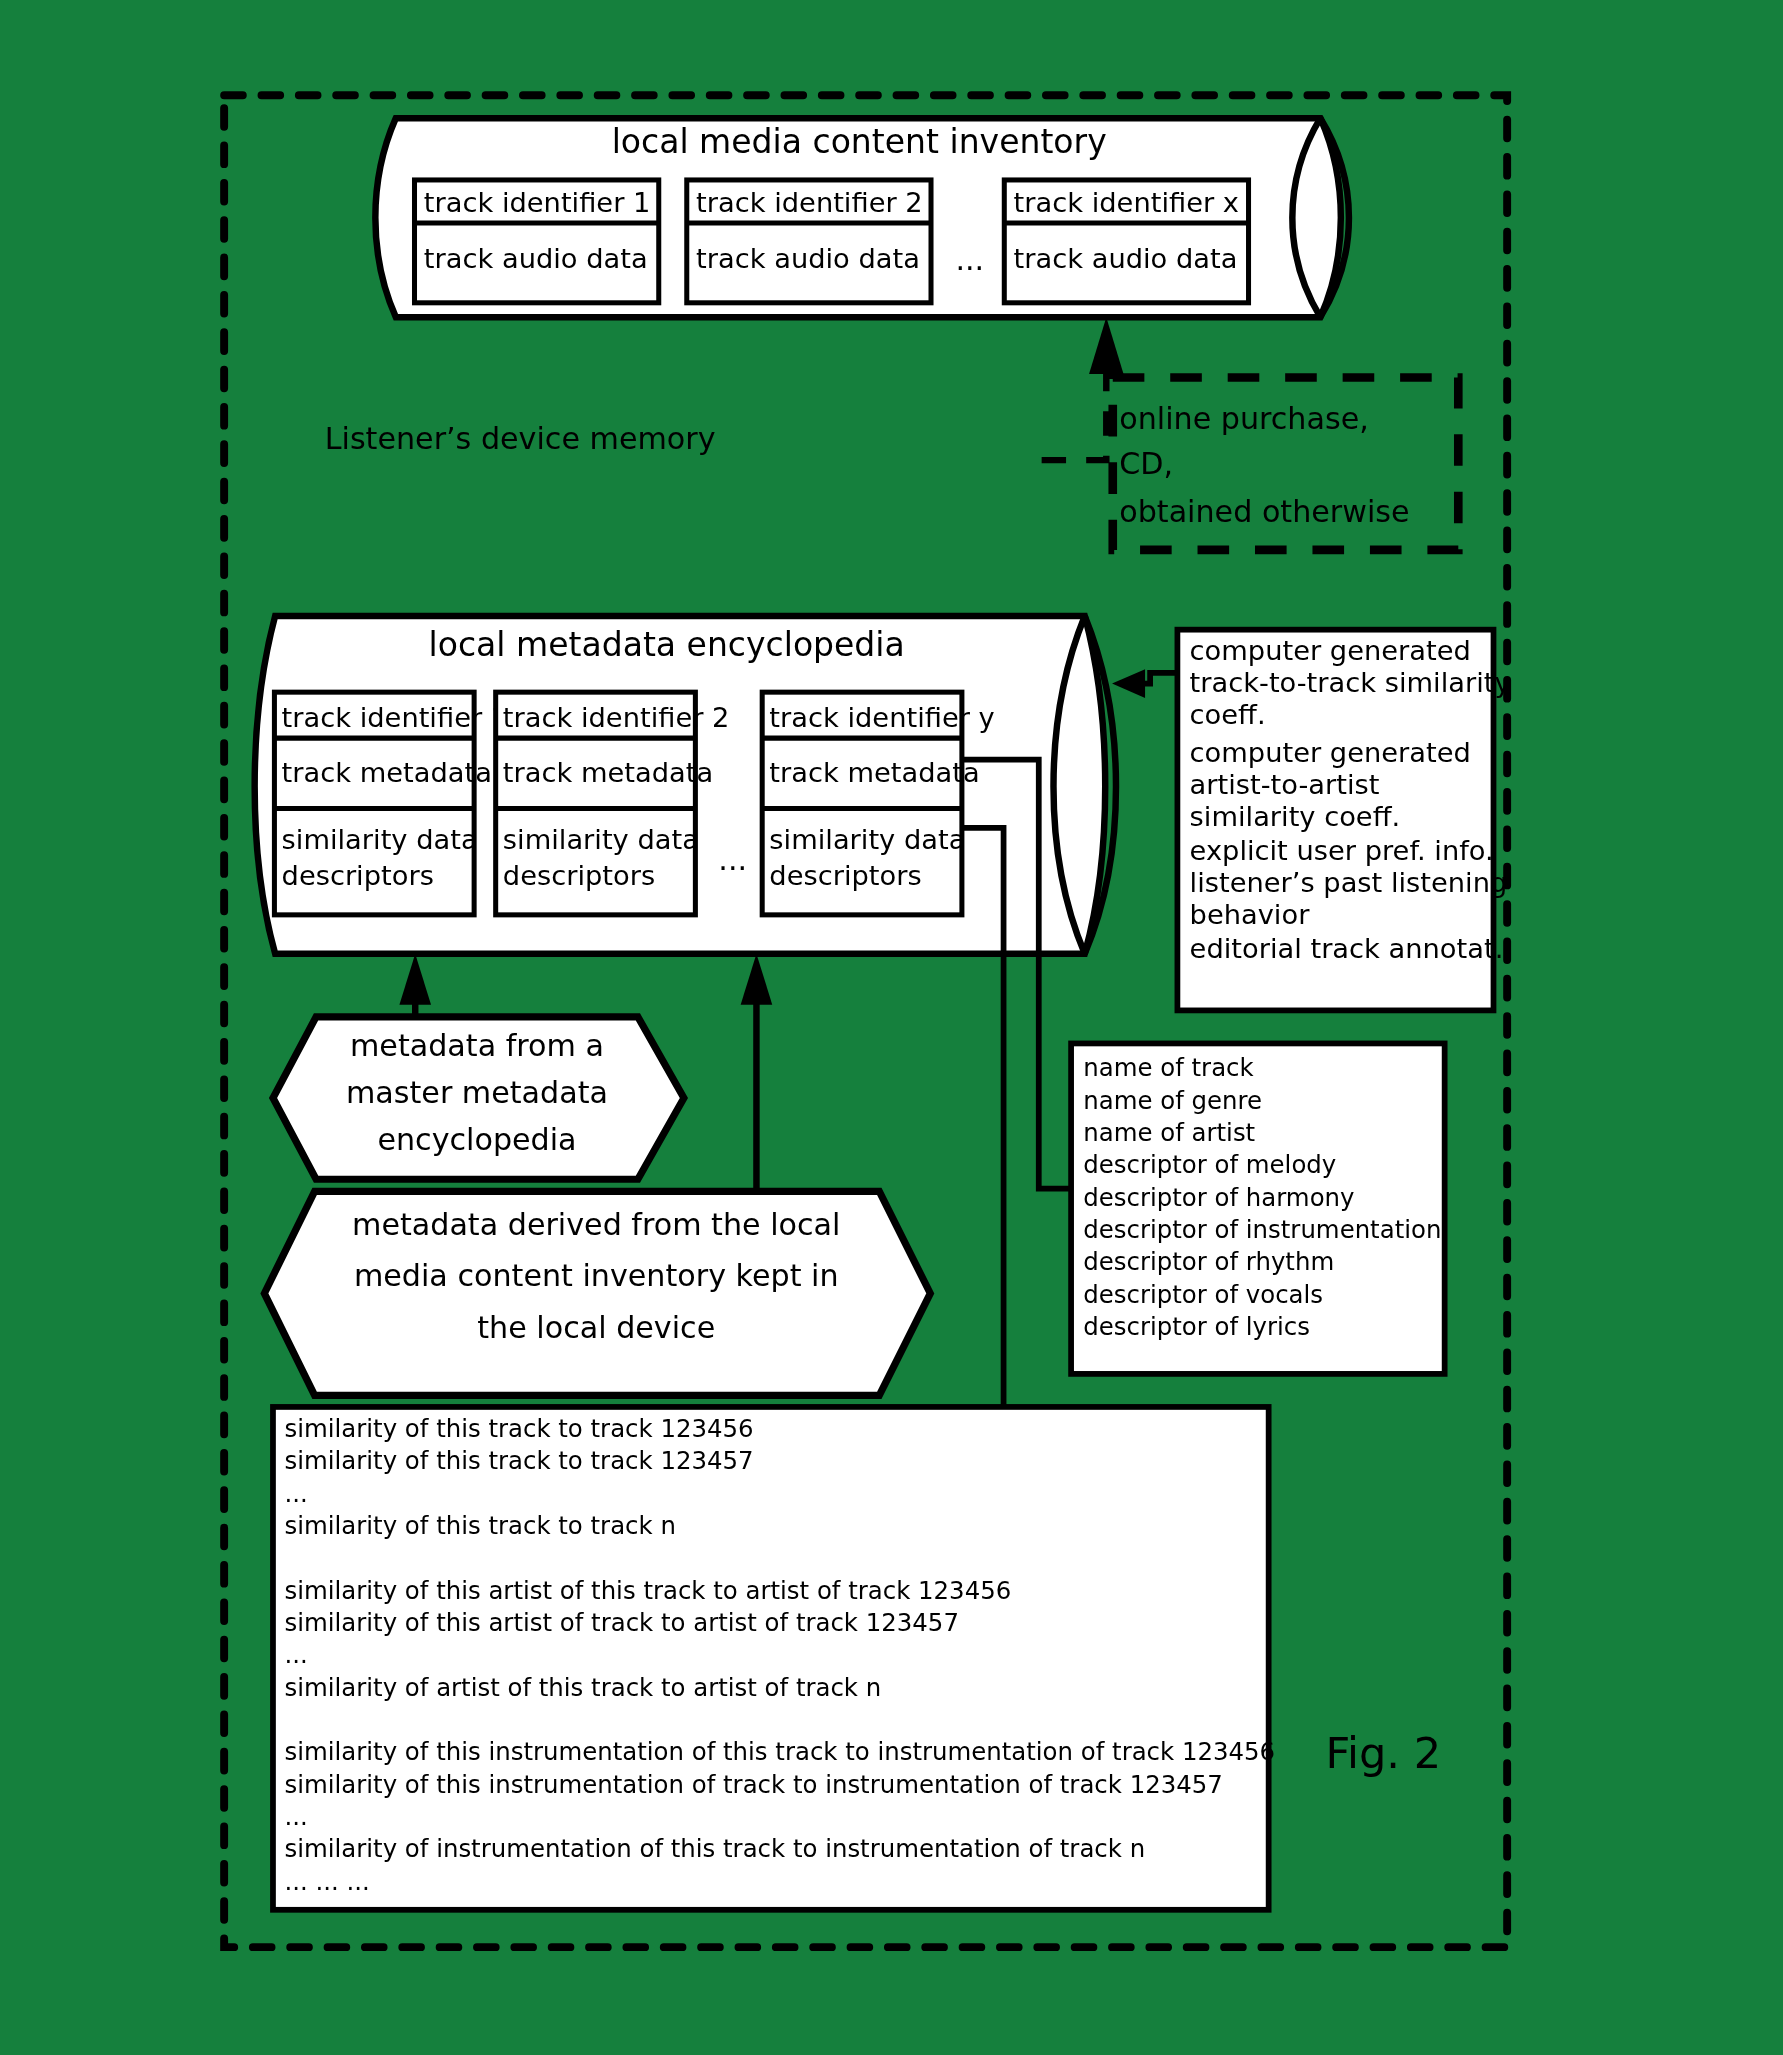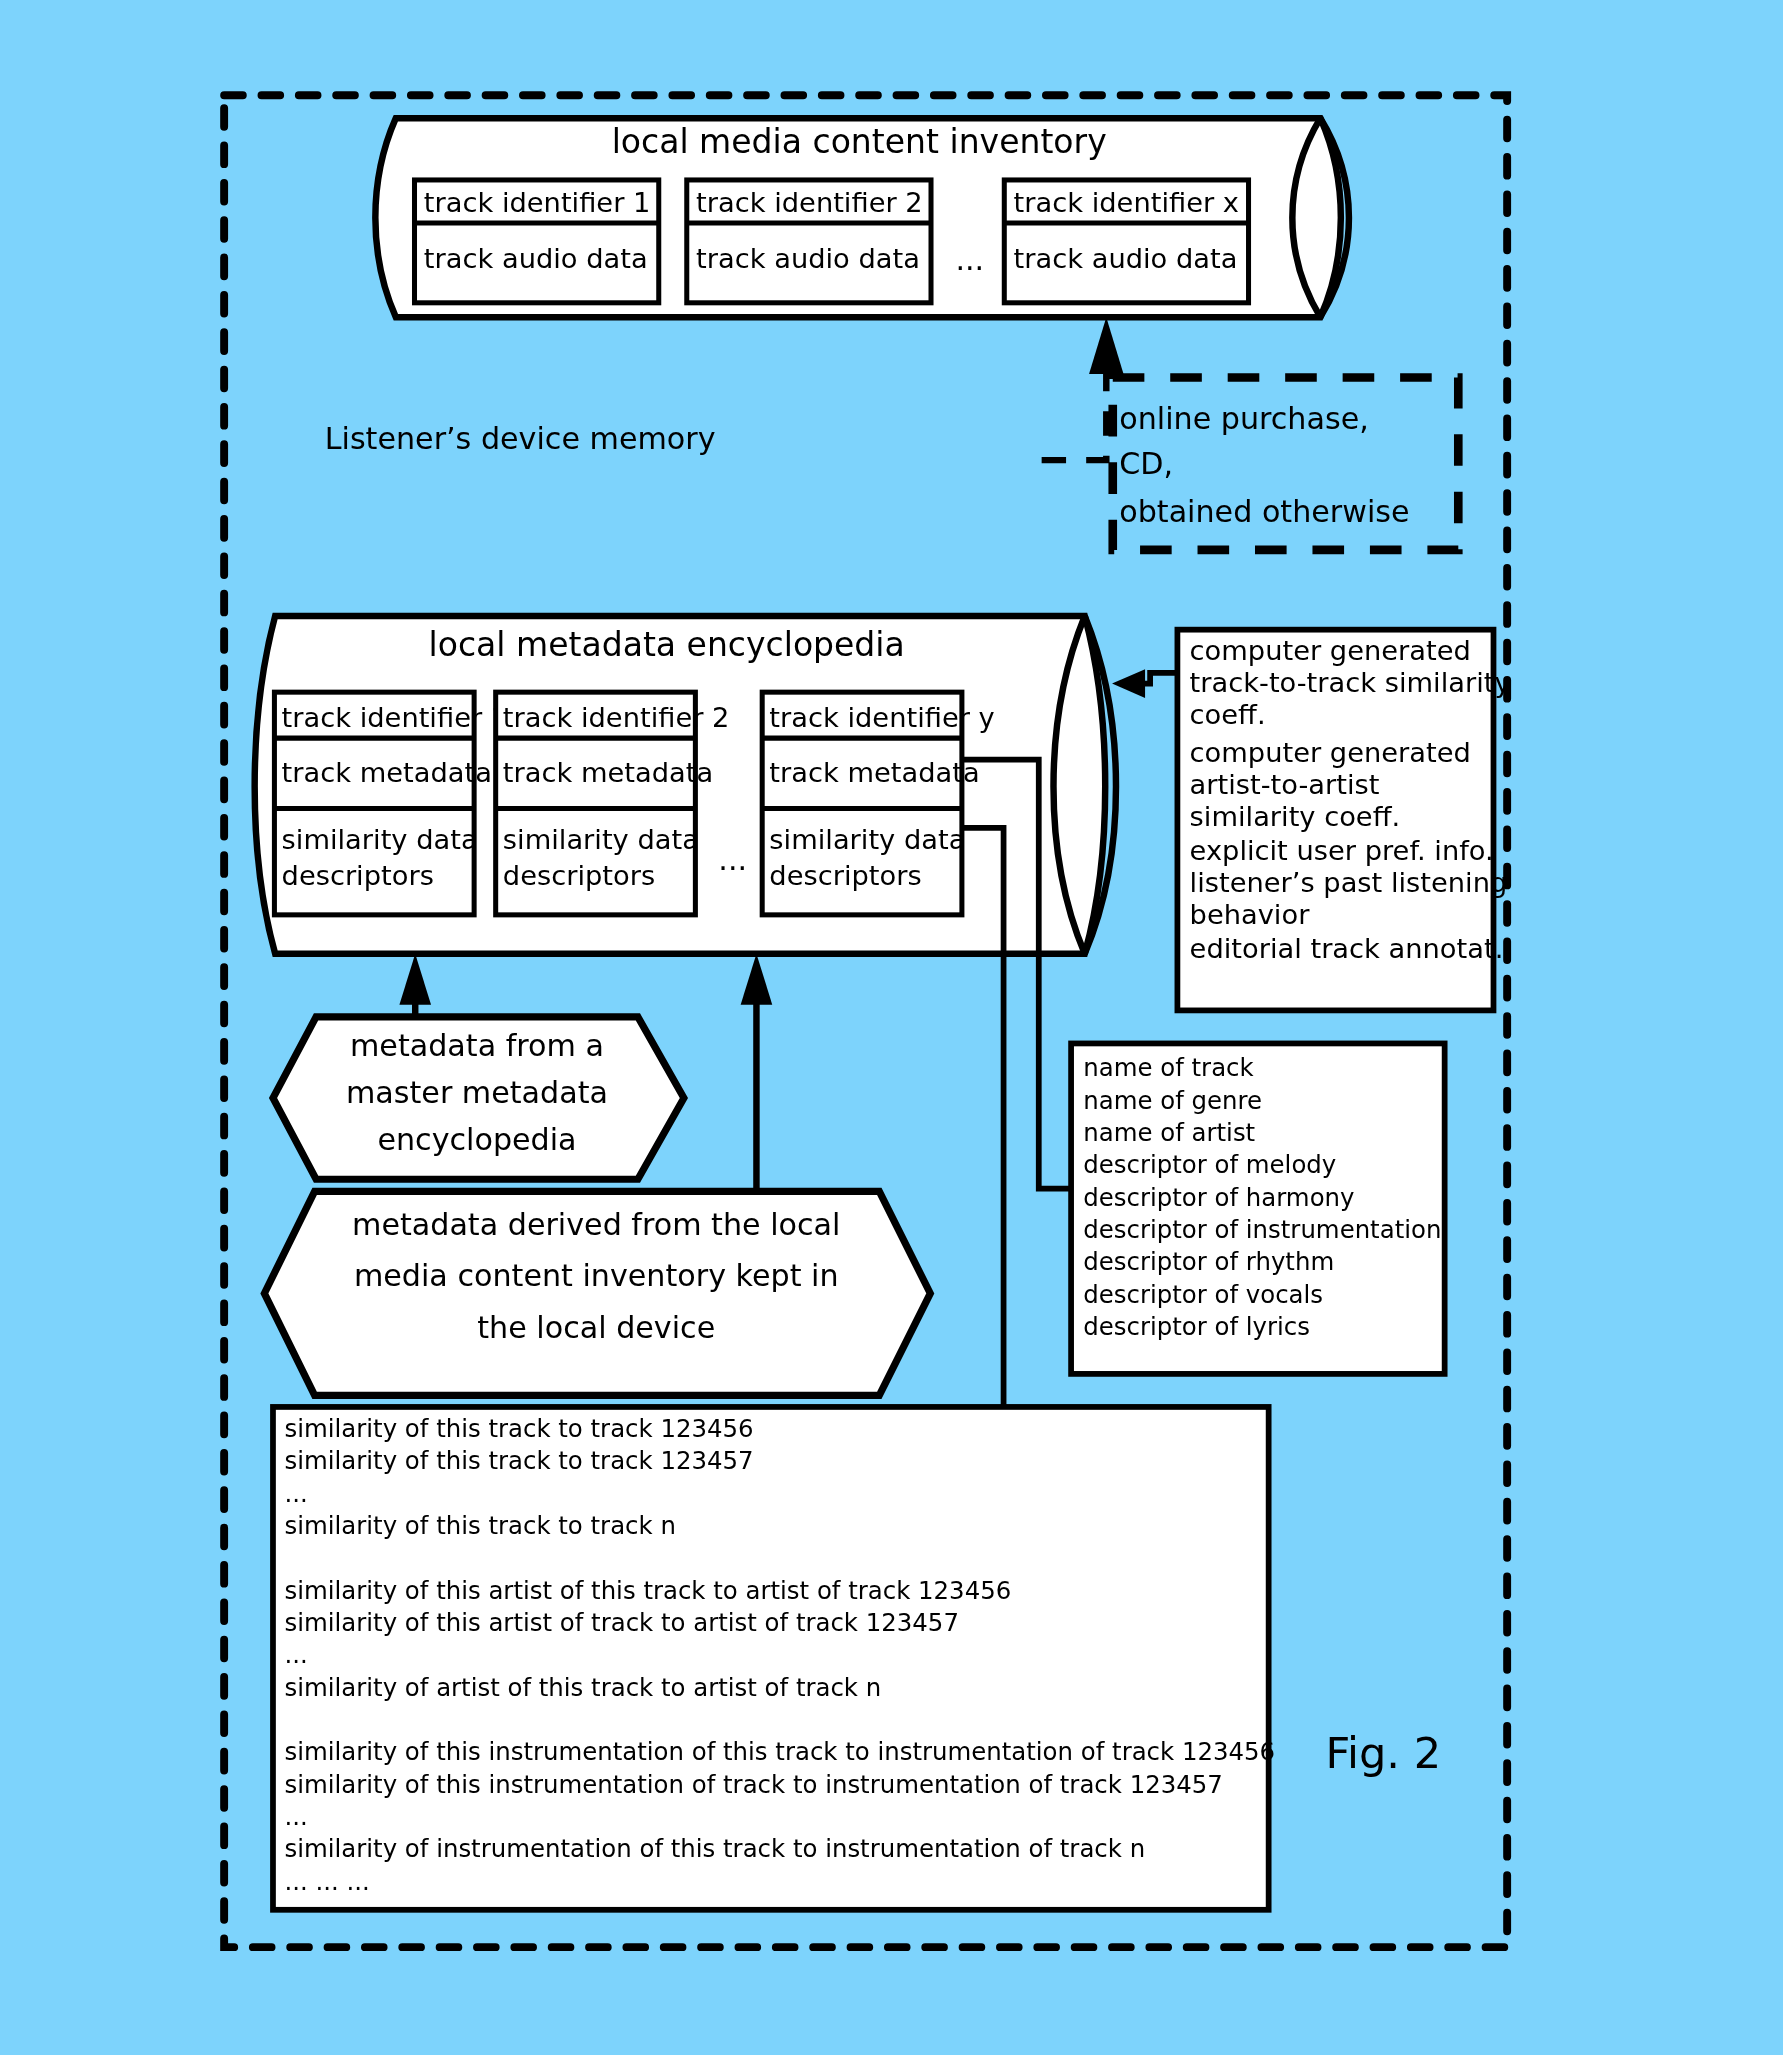--- a/index.html
+++ b/index.html
@@ -8,21 +8,21 @@
     padding: 0;
     background: #ffffff;
   }
   body {
     font-family: "DejaVu Sans", sans-serif;
   }
   #figure-root {
     position: relative;
     width: 1783px;
     height: 2056px;
-    background: #7dd3fc;
+    background: #15803d;
     overflow: hidden;
   }
   svg.fig {
     position: absolute;
     left: 0;
     top: 0;
     width: 1783px;
     height: 2056px;
   }
   .stroke {

